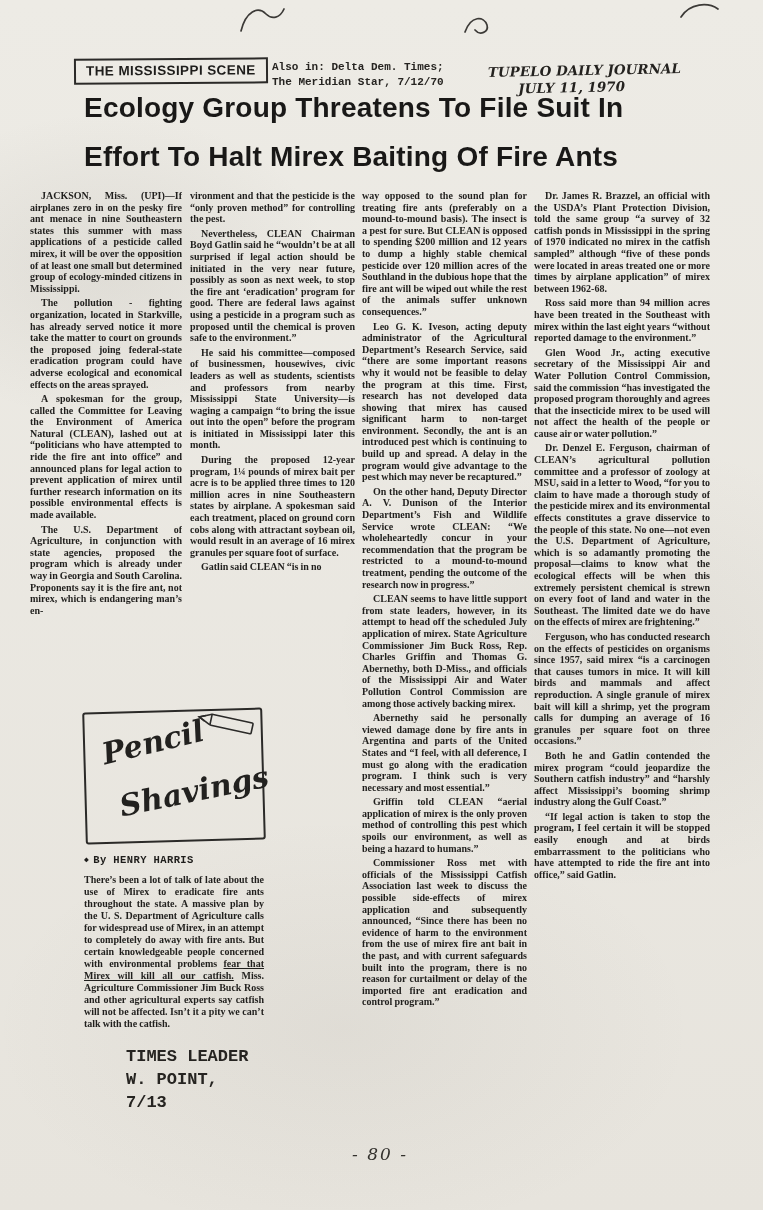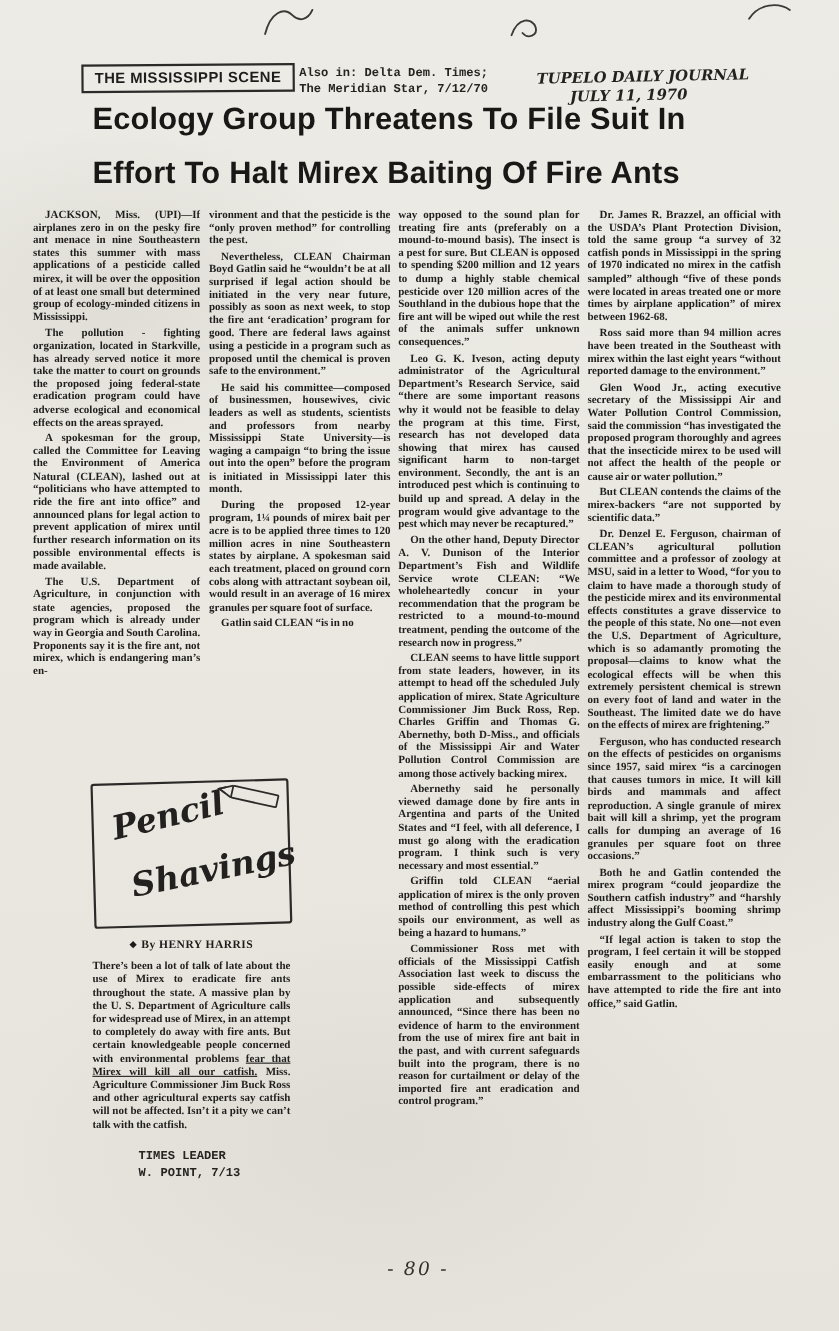--- a/index.html
+++ b/index.html
@@ -89,35 +89,35 @@
     font-style:italic; font-weight:bold;
     font-size:30px; color:#22211f;
     white-space:nowrap;
   }
   .logo-w1 { left:16px; top:12px; transform:rotate(-12deg); }
   .logo-w2 { left:32px; top:62px; transform:rotate(-10deg); }
   .pencil-svg { position:absolute; right:2px; top:4px; transform:rotate(14deg); }
   .pencil-svg path, .pencil-svg rect { stroke:#2b2a28; stroke-width:1.6; fill:none; }
 
   .byline {
-    margin-top:12px; text-align:center;
-    font-family:Liberation Serif, serif;
+    margin-top:12px; text-align:left;
+    font-family:Liberation Mono, monospace;
     font-weight:bold; font-size:10.5px; letter-spacing:0.4px;
   }
   .byline .diamond { font-size:8px; vertical-align:1px; margin-right:4px; }
   .pencil-body {
     margin-top:8px; text-align:justify;
     font-size:10px; line-height:1.2; font-weight:600;
     word-spacing:-0.4px; color:#201f1d;
   }
   .pencil-body .ul { text-decoration:underline; }
   .credit {
     margin-top:16px; padding-left:42px;
     font-family:"Liberation Mono", monospace;
-    font-weight:bold; font-size:11px; line-height:1.35;
+    font-weight:bold; font-size:17px; line-height:1.35;
     color:#262421;
   }
 
   .page-number {
     position:absolute; left:352px; top:1144px;
     font-family:"DejaVu Serif", serif;
     font-style:italic; font-size:17px; letter-spacing:2px;
     color:#33312d;
   }
 </style>
@@ -174,25 +174,24 @@
       <p>On the other hand, Deputy Director A. V. Dunison of the Interior Department’s Fish and Wildlife Service wrote CLEAN: “We wholeheartedly concur in your recommendation that the program be restricted to a mound-to-mound treatment, pending the outcome of the research now in progress.”</p>
       <p>CLEAN seems to have little support from state leaders, however, in its attempt to head off the scheduled July application of mirex. State Agriculture Commissioner Jim Buck Ross, Rep. Charles Griffin and Thomas G. Abernethy, both D-Miss., and officials of the Mississippi Air and Water Pollution Control Commission are among those actively backing mirex.</p>
       <p>Abernethy said he personally viewed damage done by fire ants in Argentina and parts of the United States and “I feel, with all deference, I must go along with the eradication program. I think such is very necessary and most essential.”</p>
       <p>Griffin told CLEAN “aerial application of mirex is the only proven method of controlling this pest which spoils our environment, as well as being a hazard to humans.”</p>
       <p>Commissioner Ross met with officials of the Mississippi Catfish Association last week to discuss the possible side-effects of mirex application and subsequently announced, “Since there has been no evidence of harm to the environment from the use of mirex fire ant bait in the past, and with current safeguards built into the program, there is no reason for curtailment or delay of the imported fire ant eradication and control program.”</p>
     </div>
   <div class="col col4">
       <p>Dr. James R. Brazzel, an official with the USDA’s Plant Protection Division, told the same group “a survey of 32 catfish ponds in Mississippi in the spring of 1970 indicated no mirex in the catfish sampled” although “five of these ponds were located in areas treated one or more times by airplane application” of mirex between 1962-68.</p>
       <p>Ross said more than 94 million acres have been treated in the Southeast with mirex within the last eight years “without reported damage to the environment.”</p>
       <p>Glen Wood Jr., acting executive secretary of the Mississippi Air and Water Pollution Control Commission, said the commission “has investigated the proposed program thoroughly and agrees that the insecticide mirex to be used will not affect the health of the people or cause air or water pollution.”</p>
-      <p>But CLEAN contends the claims of the mirex-backers “are not supported by scientific data.”</p>
       <p>Dr. Denzel E. Ferguson, chairman of CLEAN’s agricultural pollution committee and a professor of zoology at MSU, said in a letter to Wood, “for you to claim to have made a thorough study of the pesticide mirex and its environmental effects constitutes a grave disservice to the people of this state. No one—not even the U.S. Department of Agriculture, which is so adamantly promoting the proposal—claims to know what the ecological effects will be when this extremely persistent chemical is strewn on every foot of land and water in the Southeast. The limited date we do have on the effects of mirex are frightening.”</p>
       <p>Ferguson, who has conducted research on the effects of pesticides on organisms since 1957, said mirex “is a carcinogen that causes tumors in mice. It will kill birds and mammals and affect reproduction. A single granule of mirex bait will kill a shrimp, yet the program calls for dumping an average of 16 granules per square foot on three occasions.”</p>
       <p>Both he and Gatlin contended the mirex program “could jeopardize the Southern catfish industry” and “harshly affect Mississippi’s booming shrimp industry along the Gulf Coast.”</p>
-      <p>“If legal action is taken to stop the program, I feel certain it will be stopped easily enough and at some embarrassment to the politicians who have attempted to ride the fire ant into office,” said Gatlin.</p>
+      <p>“If legal action is taken to stop the program, I feel certain it will be stopped easily enough and at birds embarrassment to the politicians who have attempted to ride the fire ant into office,” said Gatlin.</p>
     </div>
 
   <div class="pencil-region">
 
     <div class="pencil-logo">
       <svg class="pencil-svg" width="64" height="18" viewBox="0 0 64 18">
         <rect x="16" y="3" width="42" height="11" rx="1"></rect>
         <path d="M16 3 L4 8.5 L16 14"></path>
         <path d="M10 5.7 L4 8.5 L10 11.3"></path>
       </svg>

